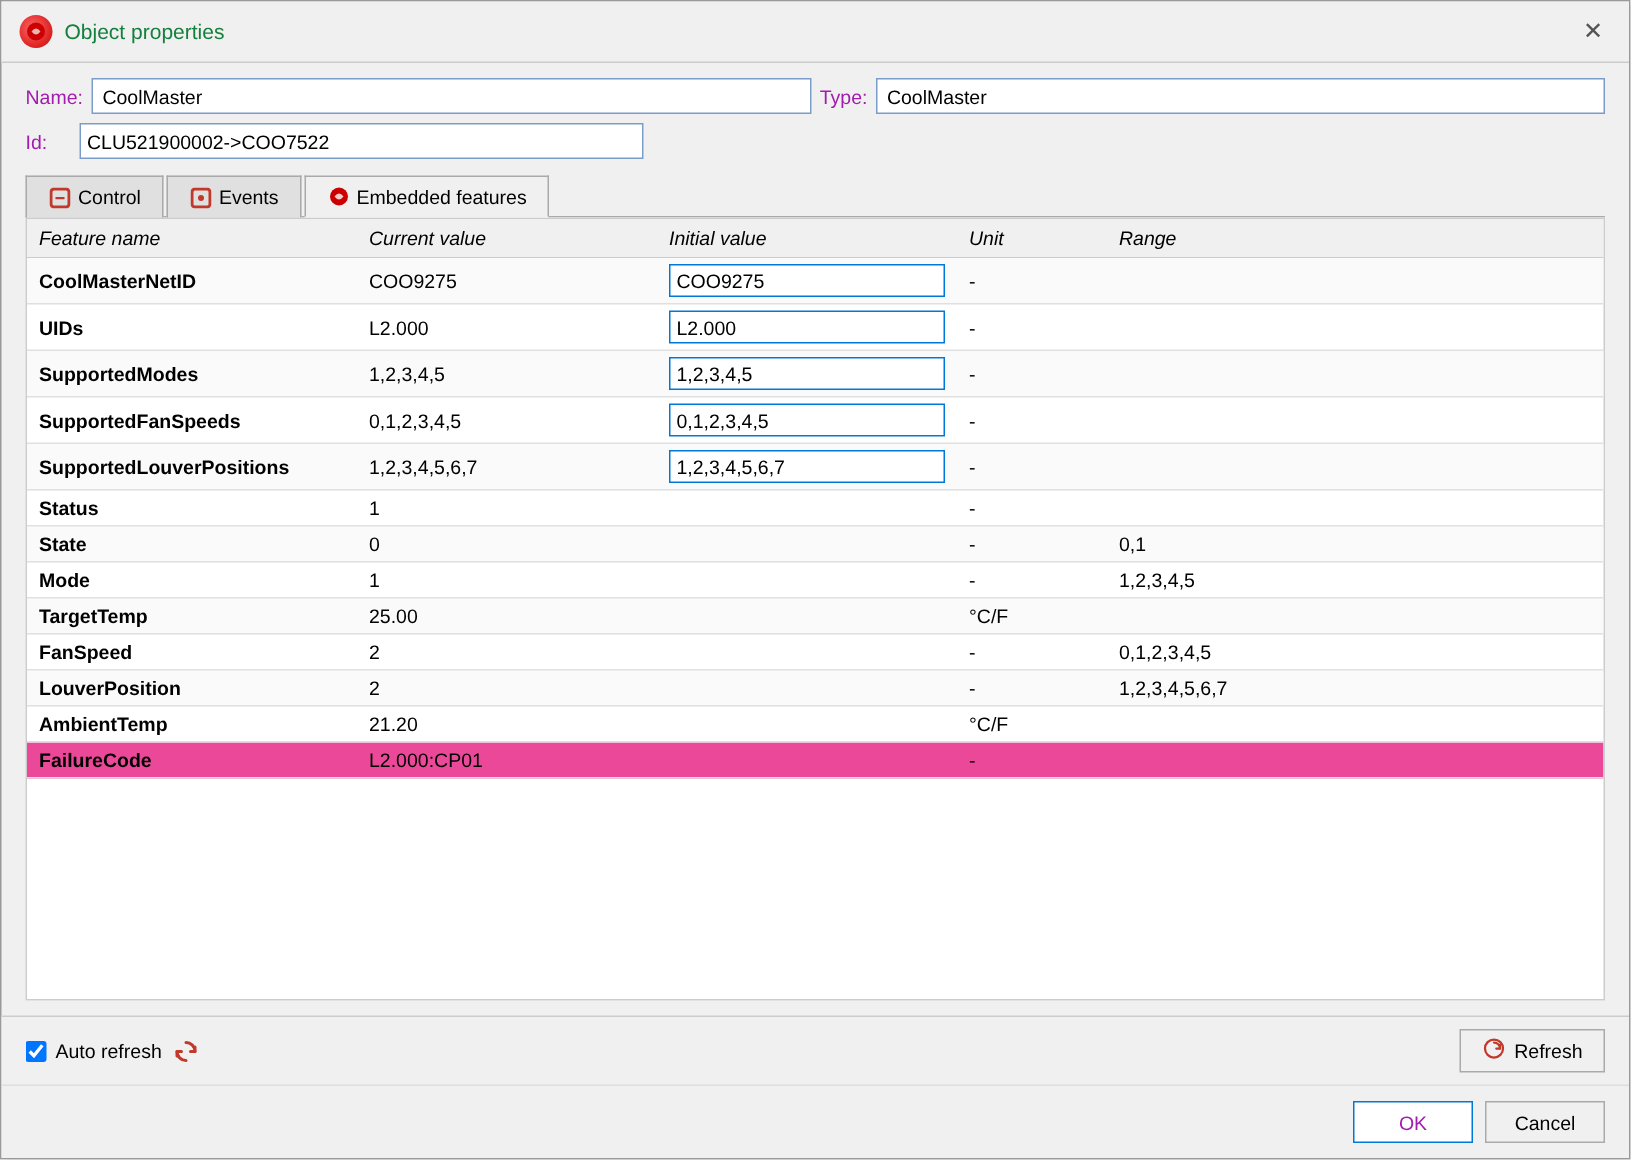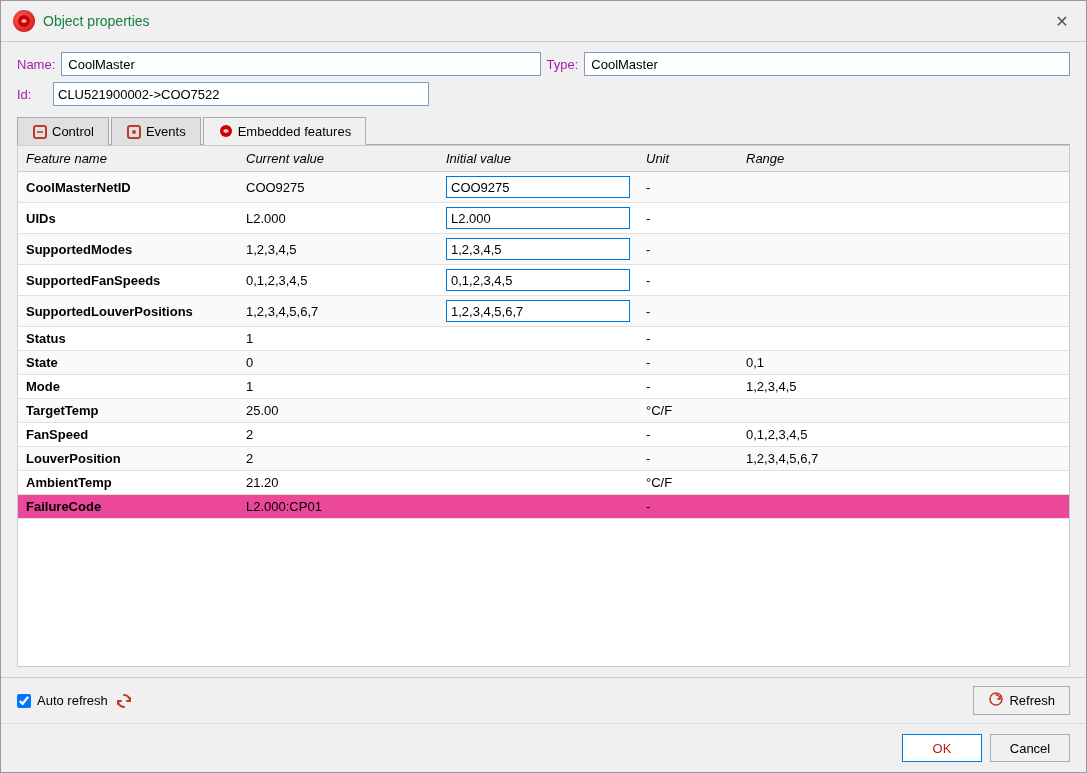--- a/index.html
+++ b/index.html
@@ -223,21 +223,21 @@
       background: #f0f0f0;
       border-top: 1px solid #ddd;
     }
     .btn-ok {
       width: 80px;
       height: 28px;
       border: 1px solid #0078d7;
       background: white;
       cursor: pointer;
       font-size: 13px;
-      color: #b91c1c;
+      color: #a21caf;
     }
     .btn-cancel {
       width: 80px;
       height: 28px;
       border: 1px solid #aaa;
       background: #f0f0f0;
       cursor: pointer;
       font-size: 13px;
       color: #000;
     }

